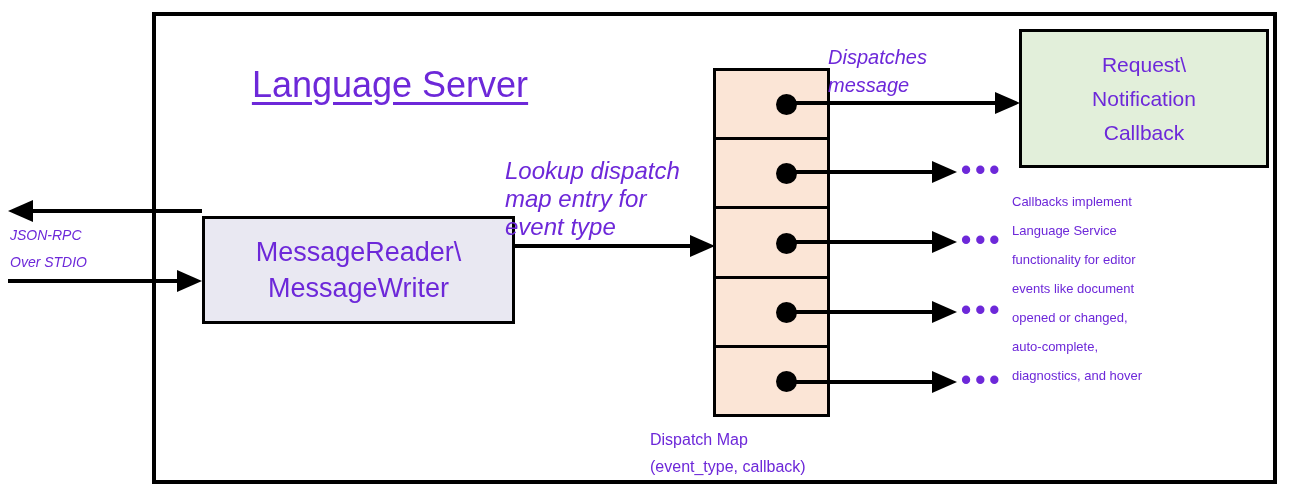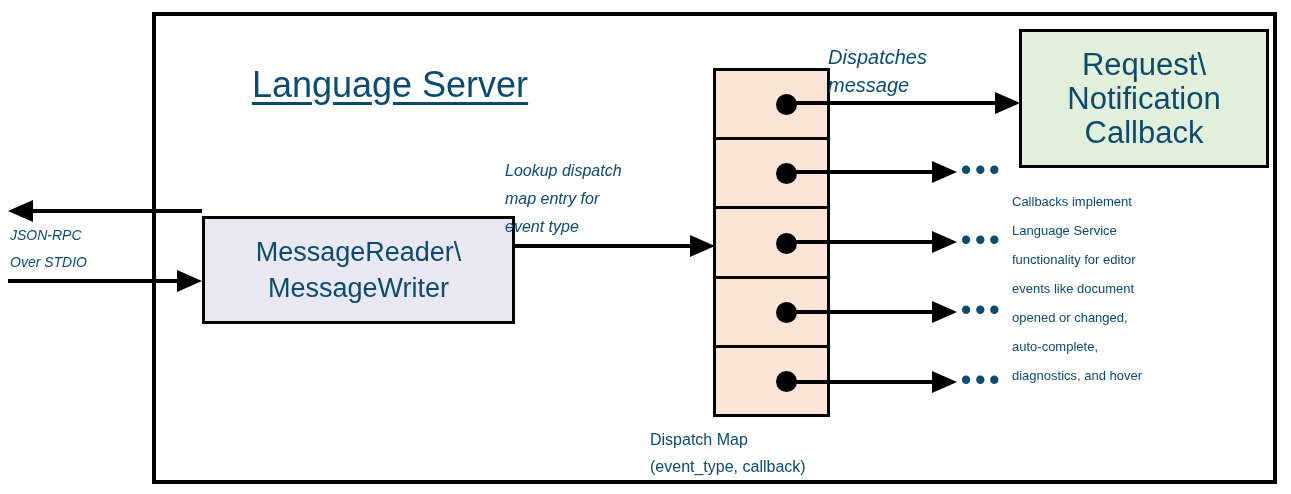--- a/index.html
+++ b/index.html
@@ -1,18 +1,18 @@
 <!DOCTYPE html>
 <html><head>
 <meta charset="utf-8">
 <style>
   html,body { margin:0; padding:0; background:#fff; }
   .canvas {
     position:relative; width:1291px; height:494px; background:#ffffff;
-    font-family:"Liberation Sans", sans-serif; color:#0c4a6e; overflow:hidden;
+    font-family:"Liberation Sans", sans-serif; color:#6d28d9; overflow:hidden;
   }
   .abs { position:absolute; }
   .pre { white-space:pre-line; }
   .center { text-align:left; }
   .it { font-style:italic; }
 
   .outer-box {
     left:152px; top:12px; width:1125px; height:472px;
     border:4px solid #000; box-sizing:border-box;
   }
@@ -29,21 +29,21 @@
   .msg-box {
     left:202px; top:192px; width:313px; height:108px;
     background:#E9E8F2; font-size:27px; line-height:36px;margin-top:24px;
   }
   .msg-caption {
     left:168px; top:311px; width:420px;
     font-size:20px; line-height:27px;
   }
   .lookup-label {
     left:505px; top:157px; width:200px;
-    font-size:16px; line-height:28px;
+    font-size:24px; line-height:28px;
   }
   .dispatch-map {
     left:713px; top:68px; width:117px; height:349px;
     border:3px solid #000; box-sizing:border-box;
     display:flex; flex-direction:column; background:#FBE5D6;
   }
   .dcell { flex:1; position:relative; background:#FBE5D6; border-bottom:3px solid #000; }
   .dcell:last-child { border-bottom:none; }
   .celldot {
     position:absolute; left:60px; top:50%; margin-top:-10px;
@@ -52,21 +52,21 @@
   .map-caption {
     left:650px; top:426px; width:252px;
     font-size:16px; line-height:27px;
   }
   .dispatches-label {
     left:828px; top:43px; width:130px;
     font-size:20px; line-height:28px;
   }
   .callback-box {
     left:1019px; top:29px; width:250px; height:139px;
-    background:#E2EFDA; font-size:31px; line-height:34px;
+    background:#E2EFDA; font-size:21px; line-height:34px;
   }
   .callbacks-note {
     left:1012px; top:187px; width:264px;
     font-size:13px; line-height:29px;
   }
   .stdio-label {
     left:10px; top:222px; width:158px;
     font-size:14px; line-height:27px;
   }
 

